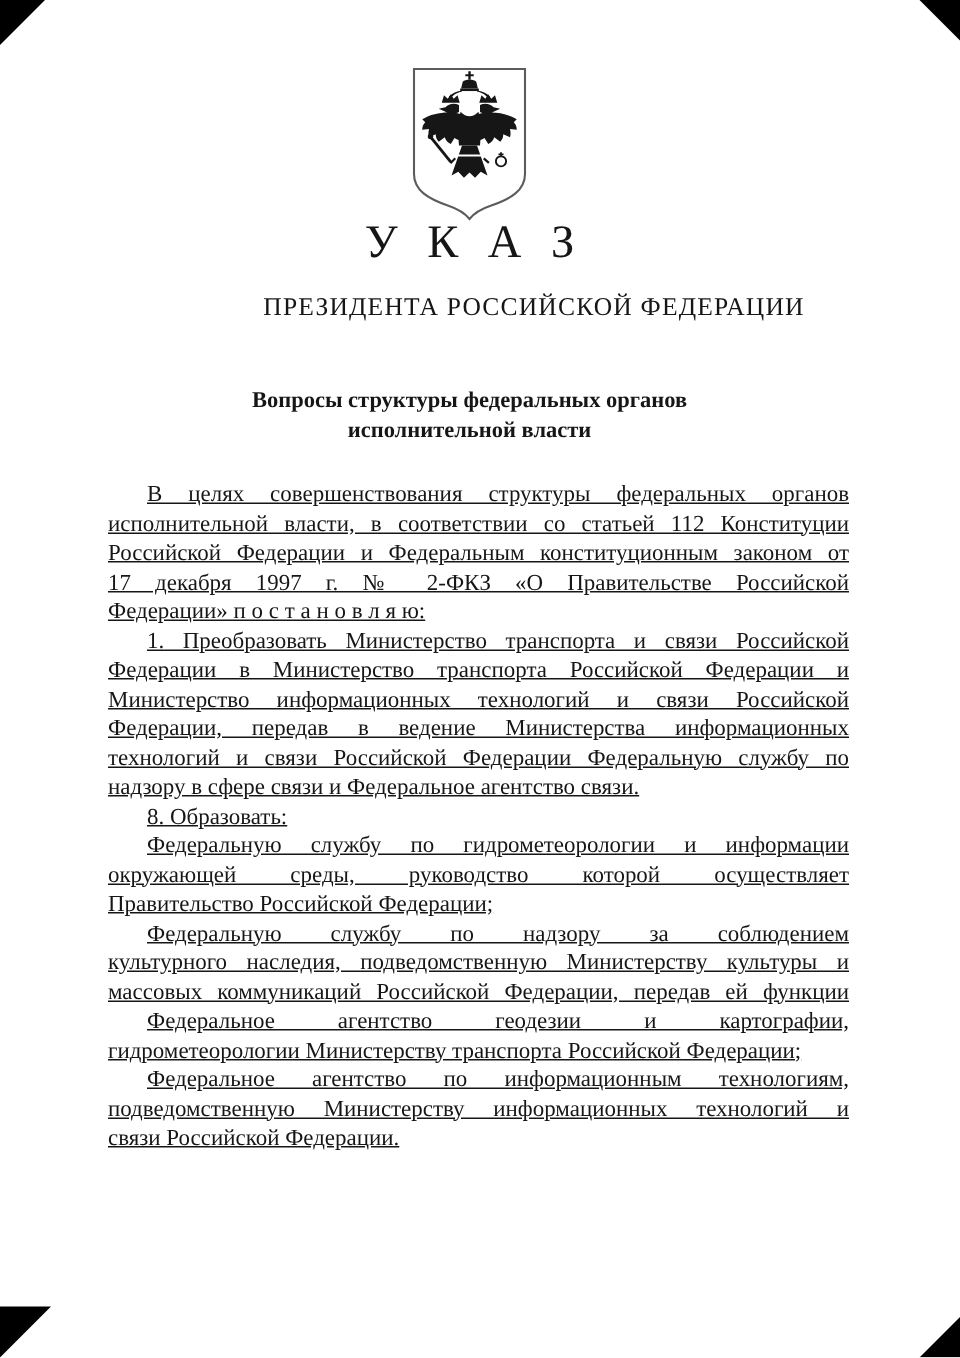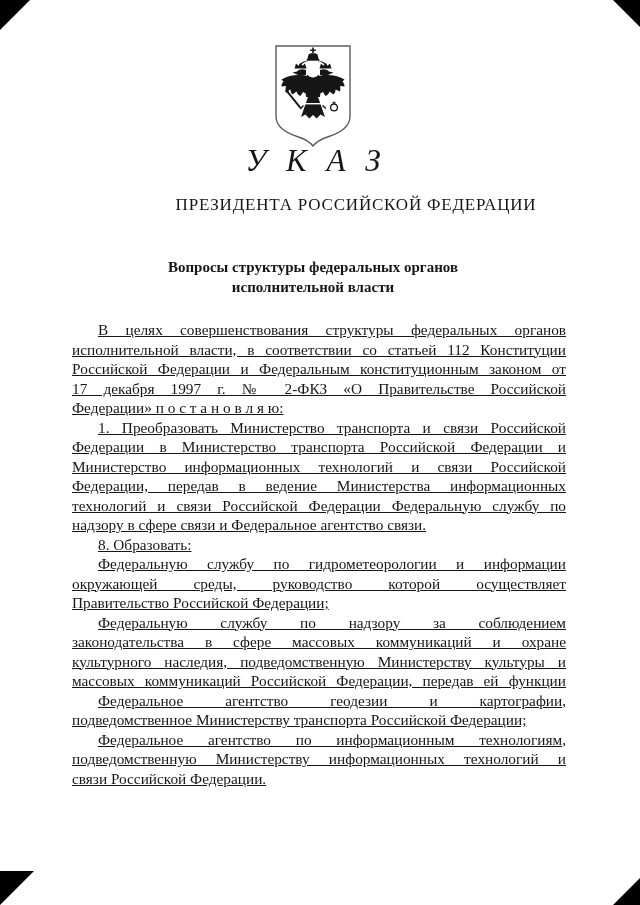--- a/index.html
+++ b/index.html
@@ -32,21 +32,20 @@
     position: absolute;
     top: 145px;
     left: 0;
     width: 626px;
     text-align: center;
     font-size: 31px;
     line-height: 31px;
     letter-spacing: 6px;
     white-space: nowrap;
     text-indent: 6px; 
-    font-style: italic;
   }
 
   .issuer {
     position: absolute;
     top: 196px;
     left: 0;
     width: 640px;
     text-align: center;
     font-size: 17px;
     line-height: 18px;
@@ -150,23 +149,22 @@
       <div class="line">Федерации в Министерство транспорта Российской Федерации и</div>
       <div class="line">Министерство информационных технологий и связи Российской</div>
       <div class="line">Федерации, передав в ведение Министерства информационных</div>
       <div class="line">технологий и связи Российской Федерации Федеральную службу по</div>
       <div class="line plast">надзору в сфере связи и Федеральное агентство связи.</div>
       <div class="line first plast">8. Образовать:</div>
       <div class="line first">Федеральную службу по гидрометеорологии и информации</div>
       <div class="line">окружающей среды, руководство которой осуществляет</div>
       <div class="line plast">Правительство Российской Федерации;</div>
       <div class="line first">Федеральную службу по надзору за соблюдением</div>
-      <div class="line">законодательства в сфере массовых коммуникаций и охране</div>
       <div class="line">культурного наследия, подведомственную Министерству культуры и</div>
       <div class="line">массовых коммуникаций Российской Федерации, передав ей функции</div>
       <div class="line first">Федеральное агентство геодезии и картографии,</div>
-      <div class="line plast">подведомственное Министерству транспорта Российской Федерации;</div>
+      <div class="line plast">гидрометеорологии Министерству транспорта Российской Федерации;</div>
       <div class="line first">Федеральное агентство по информационным технологиям,</div>
       <div class="line">подведомственную Министерству информационных технологий и</div>
       <div class="line plast">связи Российской Федерации.</div>
     </div>
 
 </div>
 
 </body></html>

